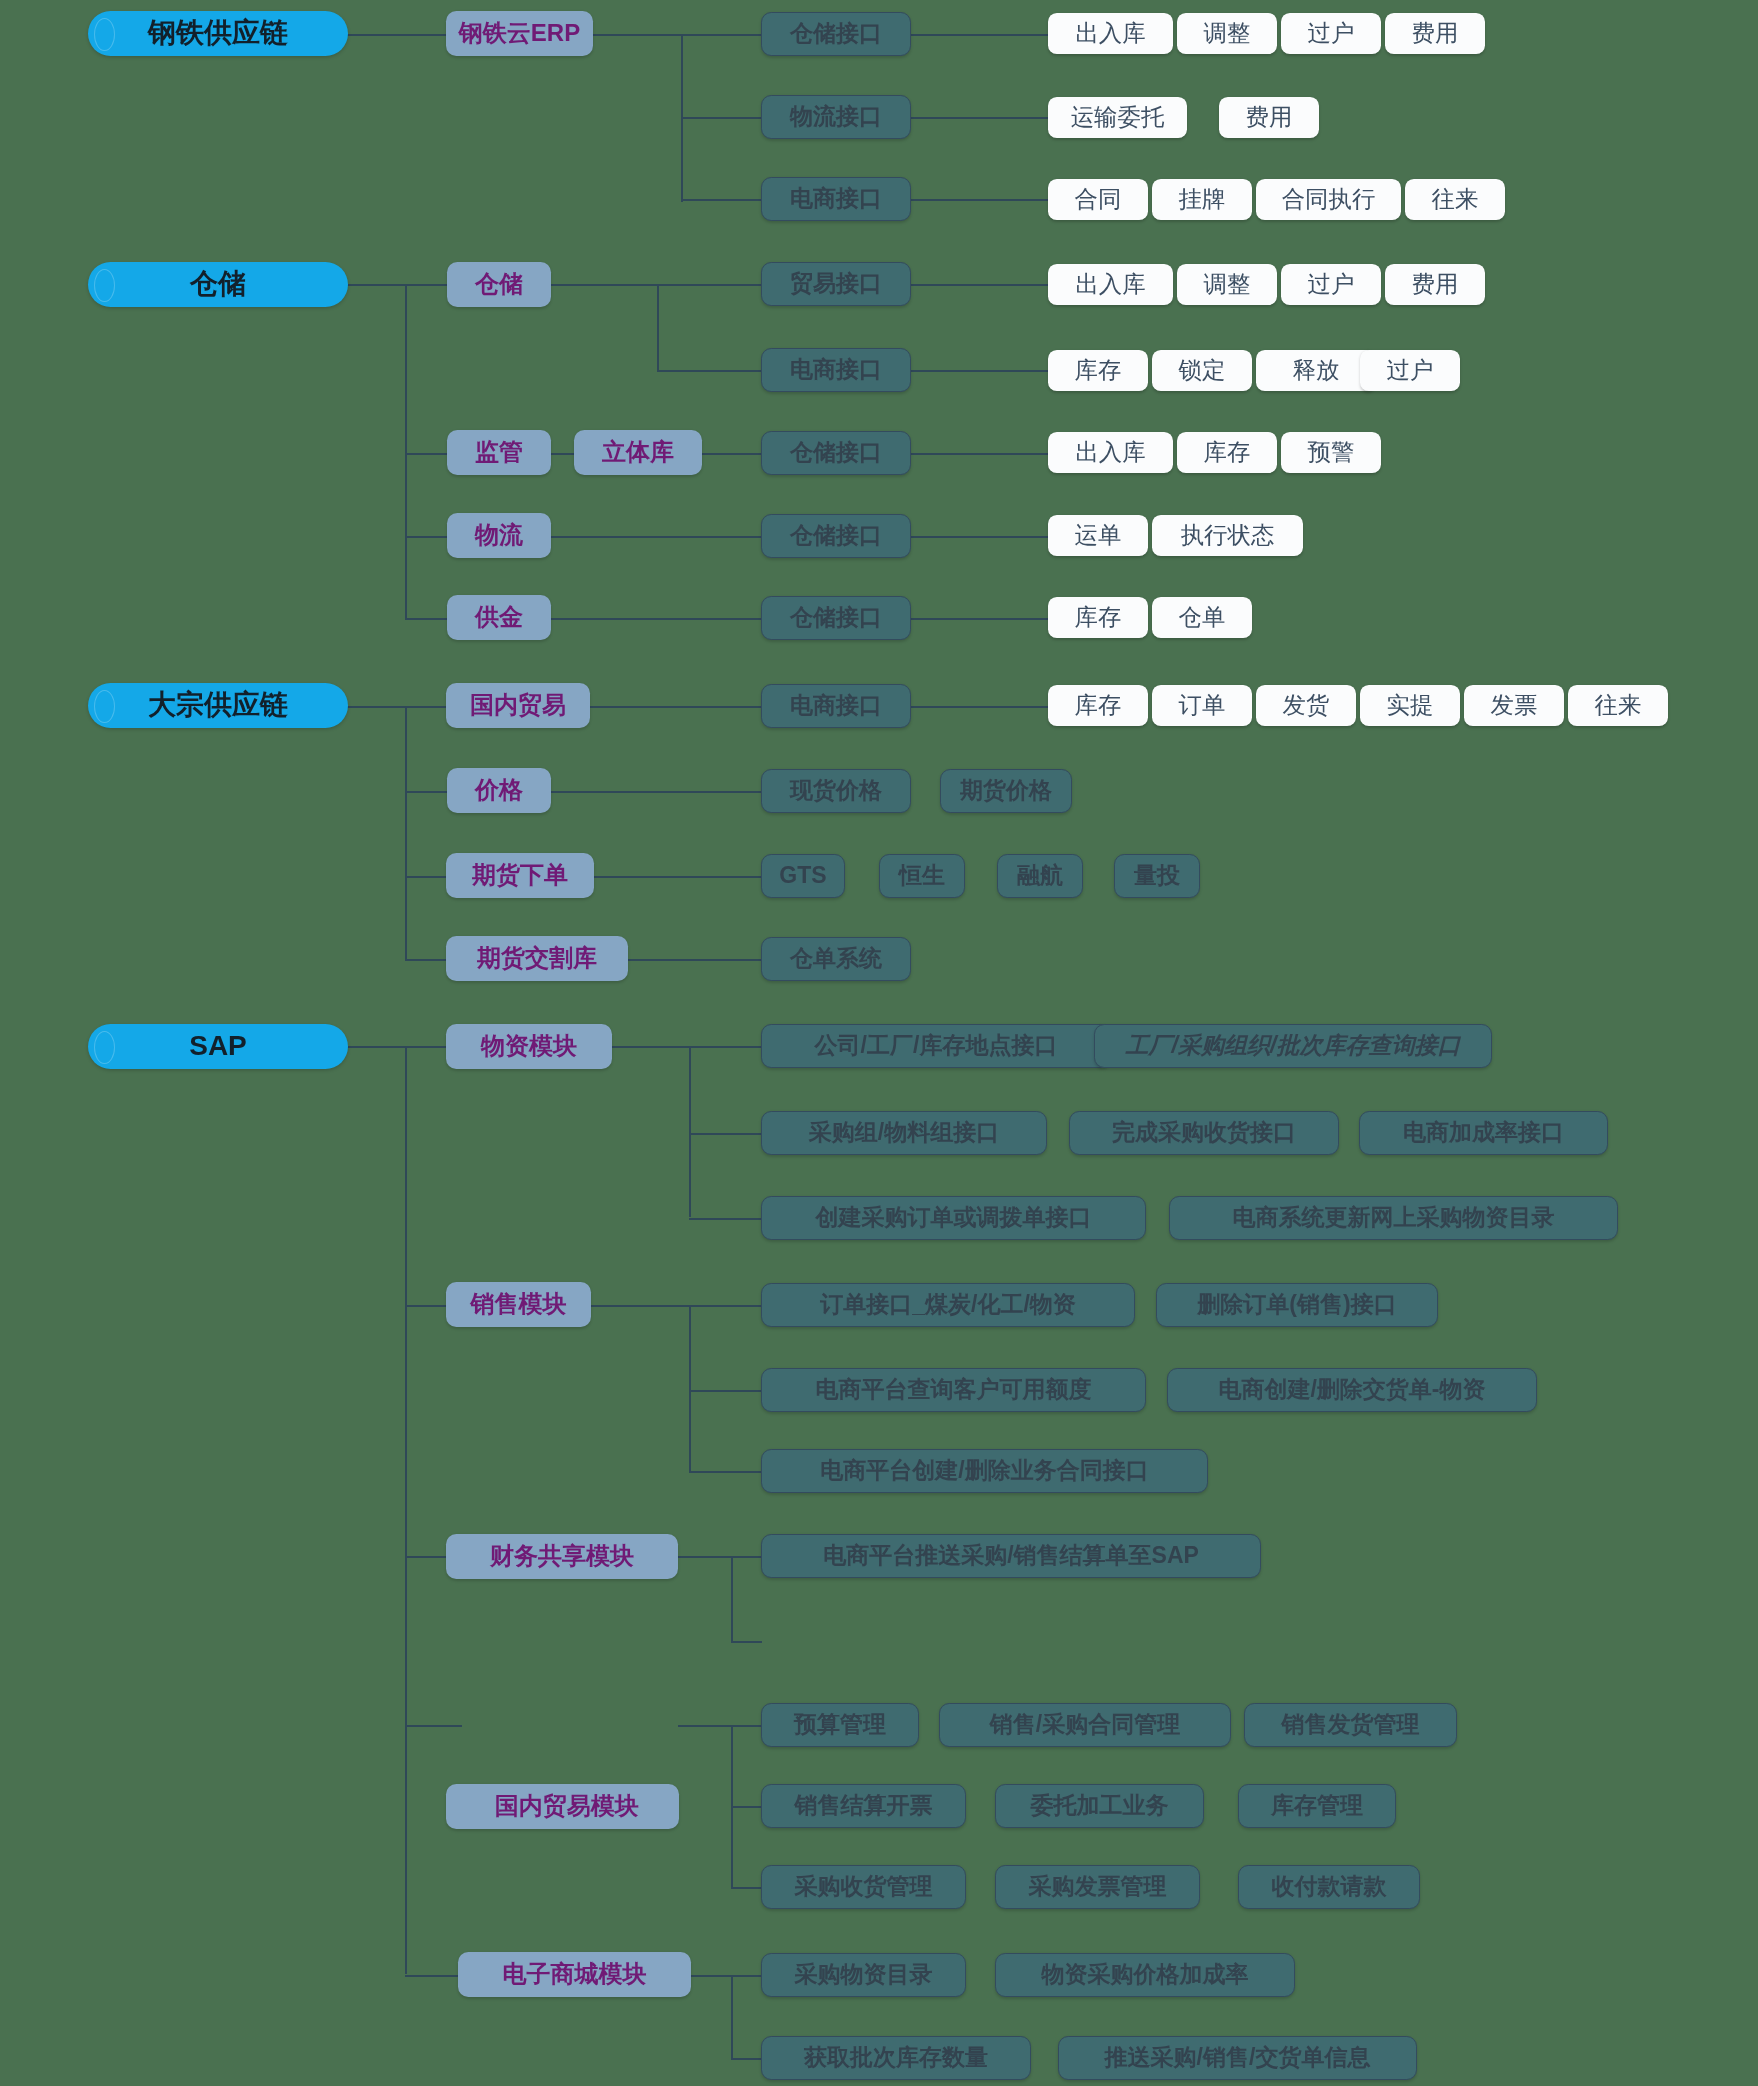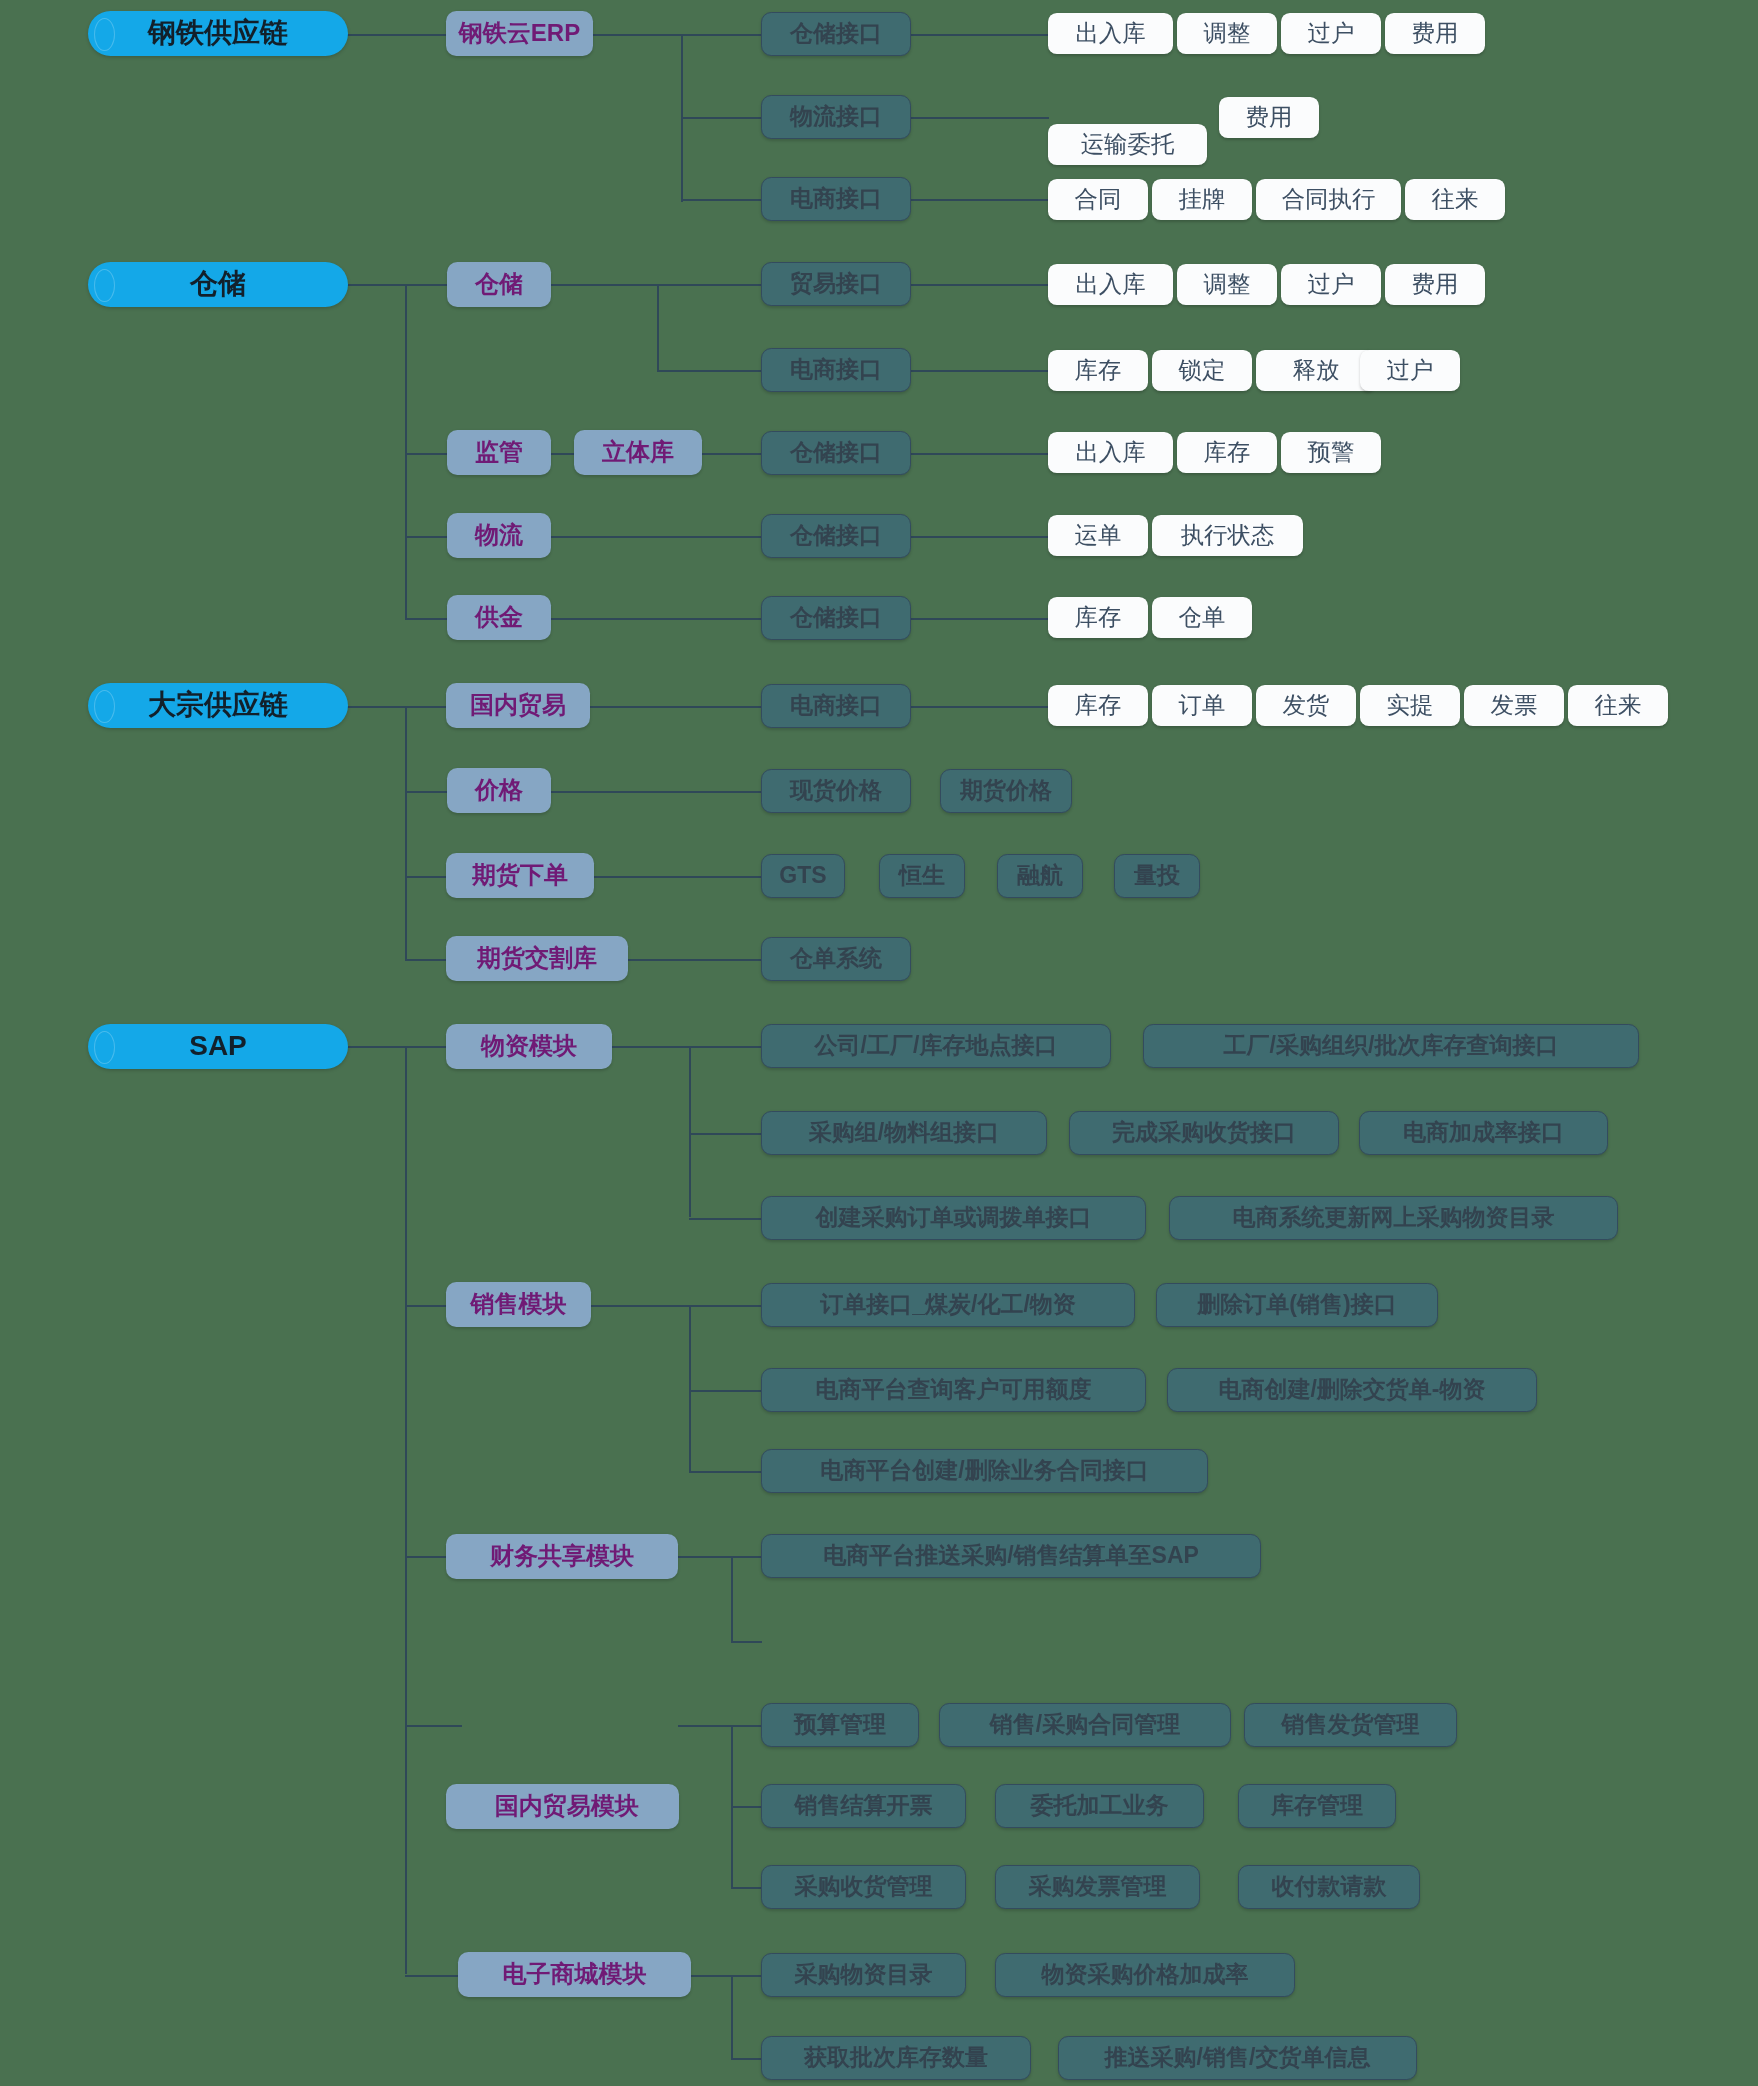--- a/index.html
+++ b/index.html
@@ -291,21 +291,21 @@
   <div class="node n2" style="left:1114px; top:854px; width:86px;">
       <span>量投</span>
     </div>
   <div class="node n2" style="left:761px; top:937px; width:150px;">
       <span>仓单系统</span>
     </div>
 
   <div class="node n2" style="left:761px; top:1024px; width:350px;">
       <span>公司/工厂/库存地点接口</span>
     </div>
-  <div class="node n2" style="left:1143px; top:1024px; width:496px;">
+  <div class="node n2" style="left:1094px; top:1024px; width:398px;font-style:italic;">
       <span>工厂/采购组织/批次库存查询接口</span>
     </div>
   <div class="node n2" style="left:761px; top:1111px; width:286px;">
       <span>采购组/物料组接口</span>
     </div>
   <div class="node n2" style="left:1069px; top:1111px; width:270px;">
       <span>完成采购收货接口</span>
     </div>
   <div class="node n2" style="left:1359px; top:1111px; width:249px;">
       <span>电商加成率接口</span>
@@ -384,21 +384,21 @@
   <div class="node n3" style="left:1177px; top:13px; width:100px;">
       <span>调整</span>
     </div>
   <div class="node n3" style="left:1281px; top:13px; width:100px;">
       <span>过户</span>
     </div>
   <div class="node n3" style="left:1385px; top:13px; width:100px;">
       <span>费用</span>
     </div>
 
-  <div class="node n3" style="left:1048px; top:97px; width:159px;margin-top:27px;">
+  <div class="node n3" style="left:1048px; top:97px; width:139px;">
       <span>运输委托</span>
     </div>
   <div class="node n3" style="left:1219px; top:97px; width:100px;">
       <span>费用</span>
     </div>
 
   <div class="node n3" style="left:1048px; top:179px; width:100px;">
       <span>合同</span>
     </div>
   <div class="node n3" style="left:1152px; top:179px; width:100px;">

